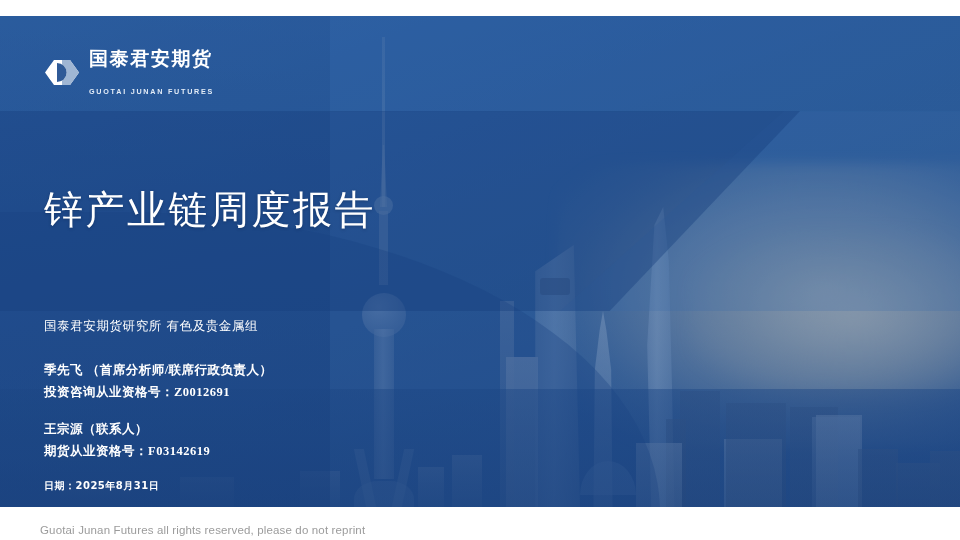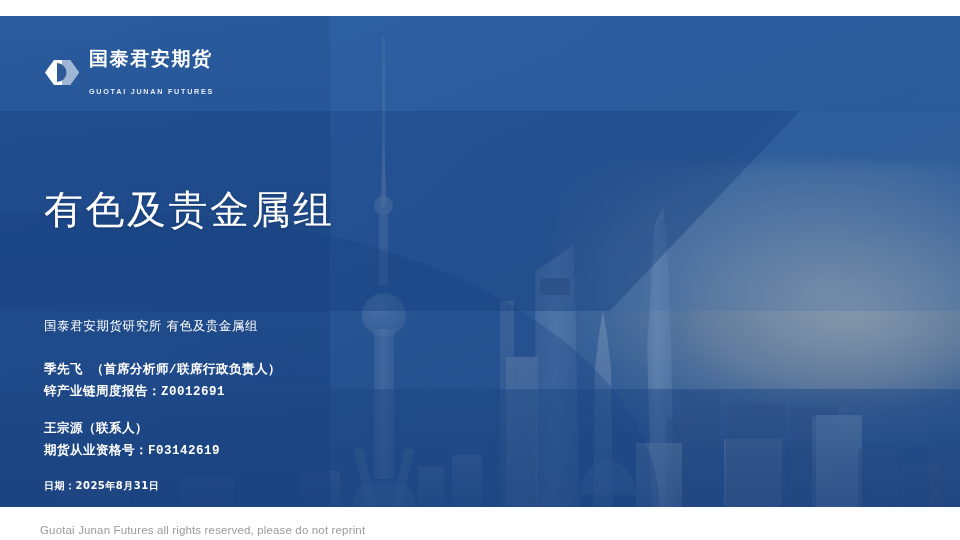--- a/index.html
+++ b/index.html
@@ -256,21 +256,21 @@
     color: #ffffff;
     letter-spacing: 0.6px;
     z-index: 40;
     font-family: "DejaVu Sans", "Liberation Sans", sans-serif;
   }
 
   .people {
     position: absolute;
     left: 44px; top: 344px;
     z-index: 40;
-    font-family: Liberation Mono, monospace;
+    font-family: Liberation Serif, serif;
   }
   .person { margin-bottom: 16px; }
   .person:last-child { margin-bottom: 0; }
   .person-line {
     font-size: 12.5px;
     font-weight: 700;
     color: #ffffff;
     letter-spacing: 0.5px;
     line-height: 1.72;
     white-space: nowrap;
@@ -371,28 +371,28 @@
         <circle cx="13" cy="13.5" r="9.6" fill="#ffffff"></circle>
         <path d="M13 3.9 A9.6 9.6 0 0 1 13 23.1 Z" fill="#2f5a97"></path>
       </svg>
     </span>
     <span class="logo-words">
       <span class="logo-cn">国泰君安期货</span>
       <span class="logo-en">GUOTAI JUNAN FUTURES</span>
     </span>
   </div>
 
-  <div class="title">有色及贵金属组</div>
+  <div class="title">锌产业链周度报告</div>
 
   <div class="dept">国泰君安期货研究所 有色及贵金属组</div>
 
   <div class="people">
     <div class="person">
       <div class="person-line">季先飞 （首席分析师/联席行政负责人）</div>
-      <div class="person-line">锌产业链周度报告：Z0012691</div>
+      <div class="person-line">投资咨询从业资格号：Z0012691</div>
     </div>
     <div class="person">
       <div class="person-line">王宗源（联系人）</div>
       <div class="person-line">期货从业资格号：F03142619</div>
     </div>
   </div>
 
   <div class="date">日期：2025年8月31日</div>
 
   <div class="footer">

